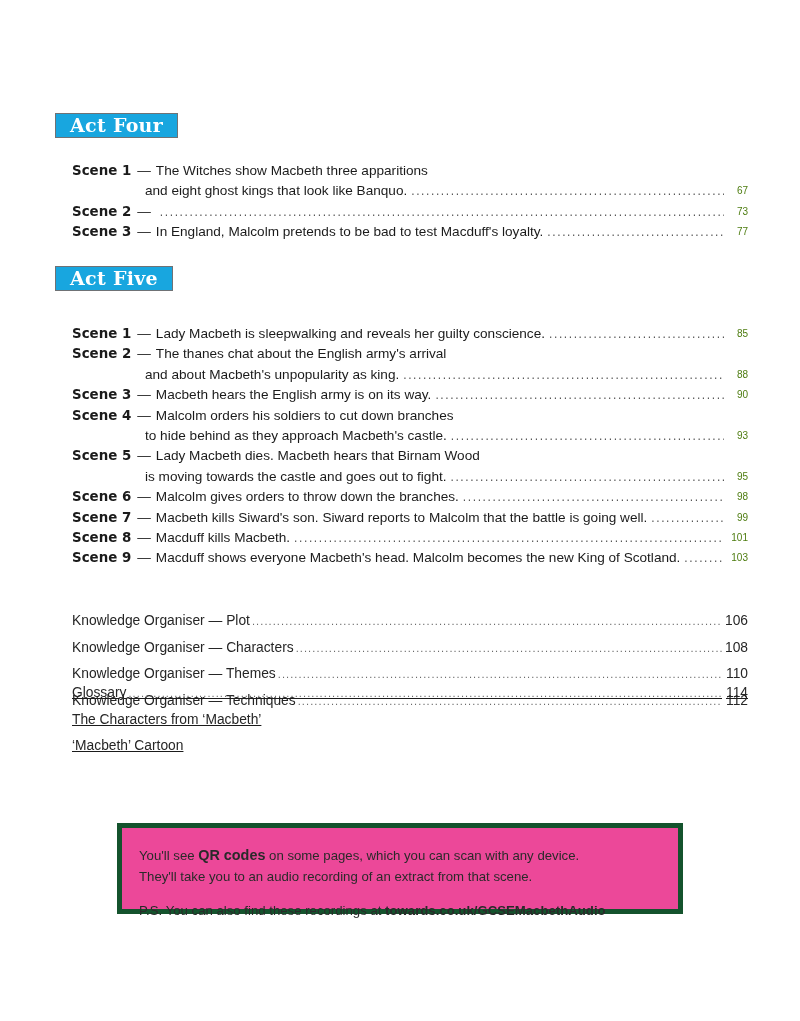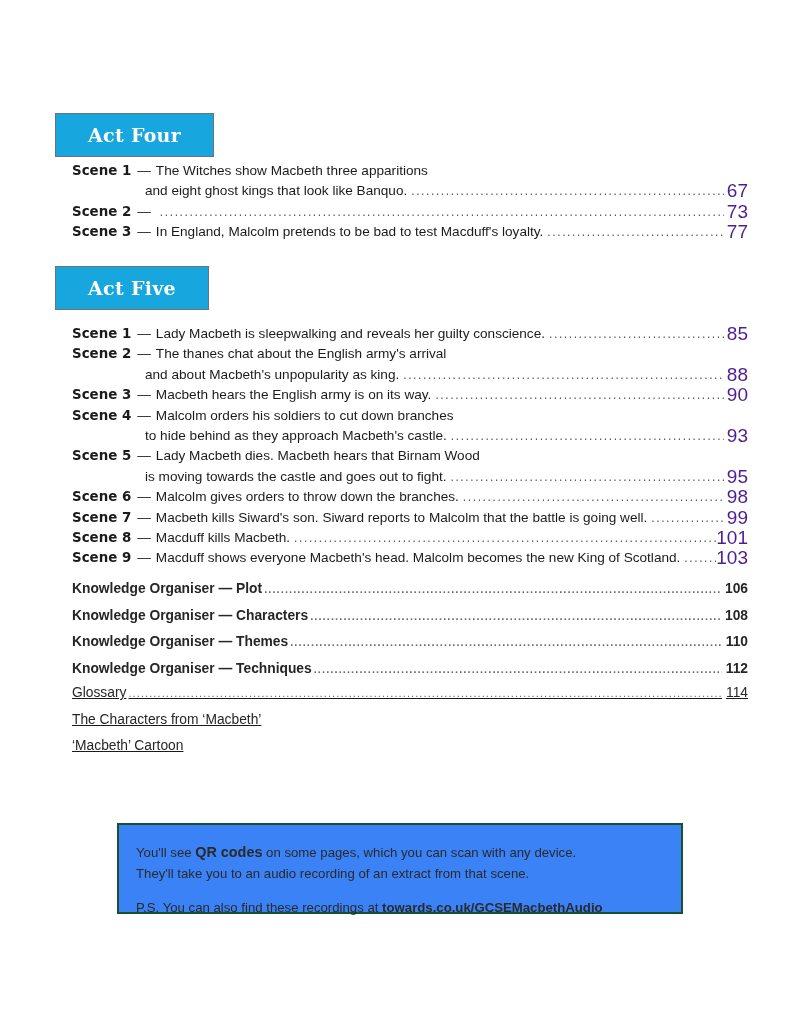--- a/index.html
+++ b/index.html
@@ -19,27 +19,27 @@
   .page {
     position: absolute;
     inset: 0;
     background: #ffffff;
   }
 
   
   .act-badge {
     position: absolute;
     left: 55px;
-    height: 44px;
+    height: 25px;
     background: #18A6DF;
     border: 1px solid #6f7275;
     box-sizing: border-box;
     display: flex;
     align-items: center;
-    padding: 0 32px;
+    padding: 0 14px;
   }
   .act-badge .act-label {
     font-family: "DejaVu Serif", serif;
     font-weight: bold;
     font-size: 19px;
     color: #ffffff;
     letter-spacing: 0.3px;
     white-space: nowrap;
     line-height: 1;
   }
@@ -101,32 +101,32 @@
     padding: 0 2px 0 4px;
     min-width: 10px;
   }
   .leader::before {
     content: "................................................................................................................................................................................................";
   }
   .pagenum {
     flex: 0 0 auto;
     text-align: right;
     min-width: 24px;
-    font-size: 19px;
-    color: #4c1d95;
+    font-size: 10px;
+    color: #4d7c0f;
   }
   .no-leader .leader { visibility: hidden; }
 
   
   .backmatter {
     position: absolute;
     left: 72px;
     width: 676px;
   }
-  #knowledge-list { top: 576px; font-weight: bold; }
+  #knowledge-list { top: 608px; }
   #glossary-list  { top: 680px; text-decoration: underline; }
 
   .bm-row {
     display: flex;
     align-items: baseline;
     width: 100%;
     font-family: "Liberation Sans", sans-serif;
     font-size: 13.8px;
     line-height: 25.6px;
     color: #262626;
@@ -155,23 +155,23 @@
   .bm-row.no-page .bm-leader { visibility: hidden; }
   .bm-row.no-page .bm-page { visibility: hidden; }
 
   
   #qr-note-box {
     position: absolute;
     left: 117px;
     top: 823px;
     width: 566px;
     height: 91px;
-    border: 2px solid #14532d;
+    border: 5px solid #14532d;
     box-sizing: border-box;
-    background: #3b82f6;
+    background: #ec4899;
     padding: 17px 0 0 17px;
   }
   .qr-line {
     font-family: "Liberation Sans", sans-serif;
     font-size: 13.2px;
     line-height: 21px;
     color: #2a2a2a;
     white-space: nowrap;
     font-stretch: condensed;
   }

